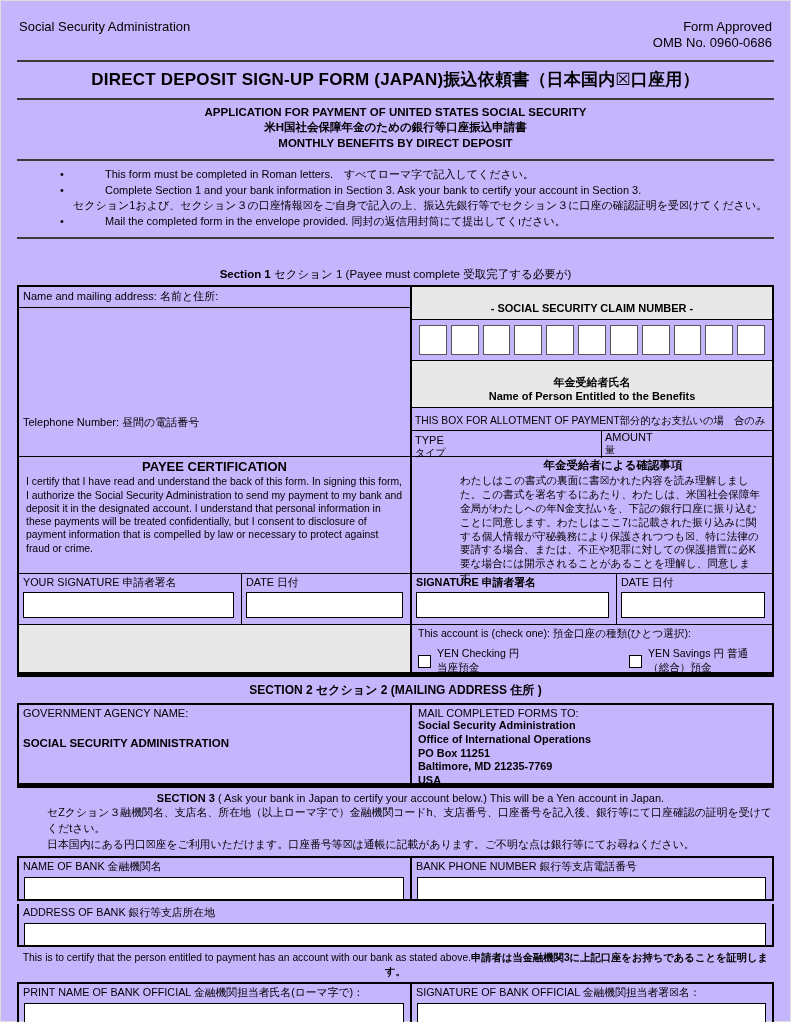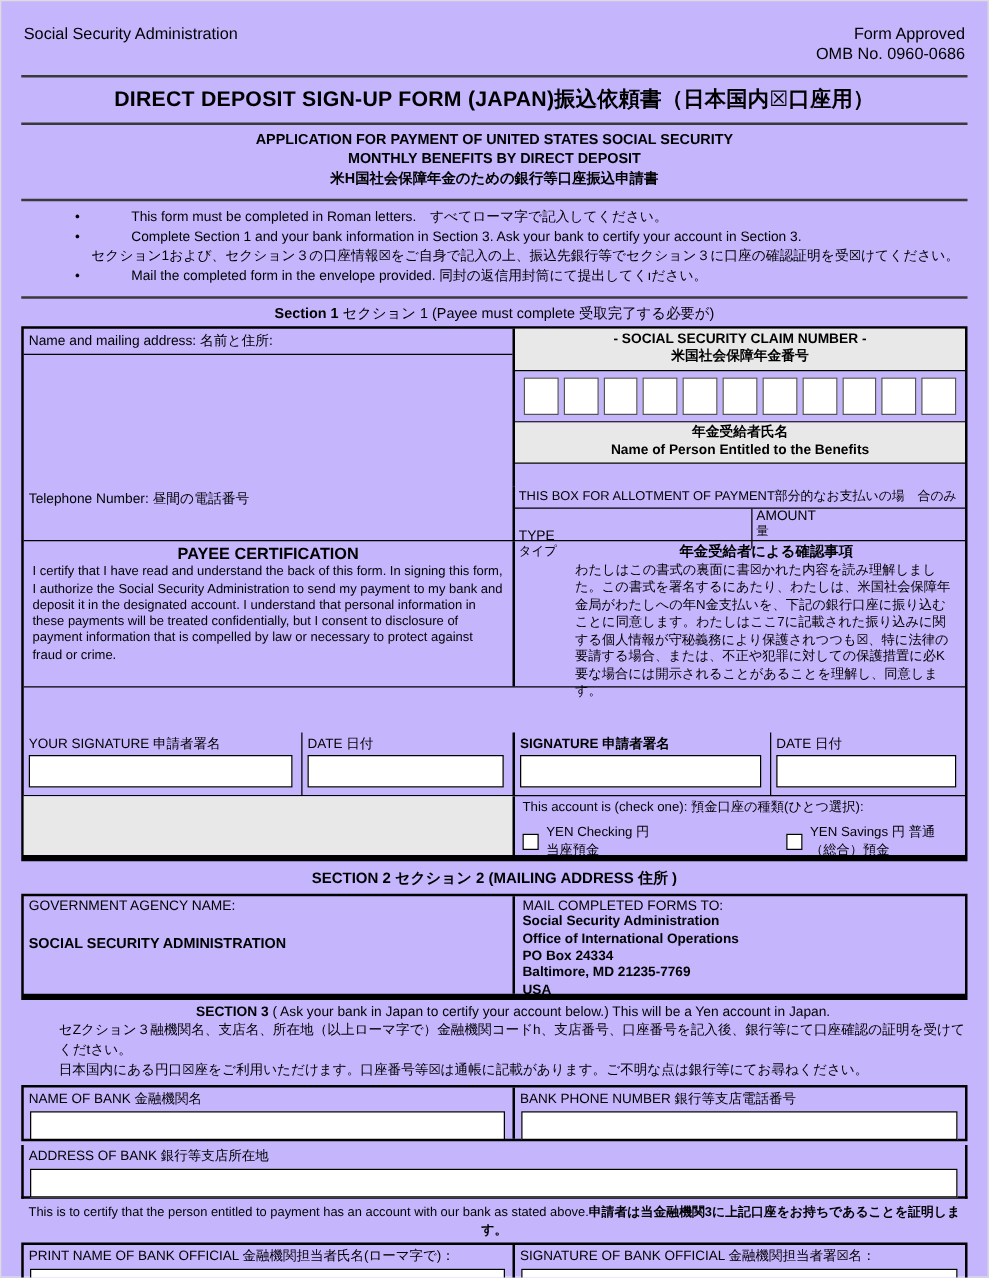--- a/index.html
+++ b/index.html
@@ -13,50 +13,50 @@
   .title { text-align:center; font-weight:bold; font-size:17px; padding:6px 0 7px; letter-spacing:.2px; }
 
   .appblock { text-align:center; font-weight:bold; font-size:11.5px; line-height:1.35; padding:5px 0 8px; }
 
   .bullets { font-size:11px; padding:6px 0 8px; line-height:1.42; }
   .brow { display:flex; }
   .bdot { width:14px; margin-left:38px; text-align:center; }
   .btxt { flex:1; padding-left:36px; }
   .bcont { margin-left:56px; }
 
-  .secheading { text-align:center; font-size:11.5px; padding:4px 0 3px; }
+  .secheading { text-align:center; font-size:11.5px; padding:4px 0 3px;margin-top:24px; }
   .secheading .b { font-weight:bold; }
   .secheading2 { text-align:center; font-size:12px; font-weight:bold; padding:5px 0 4px; }
 
   .tbl { border:2px solid #000; border-bottom:5px solid #000; font-size:11px; }
   .flexrow { display:flex; }
   .halfL { width:393px; border-right:2px solid #000; }
   .halfR { flex:1; }
 
   .rowA { height:126px; }
   .rowA .lbl { padding:2px 4px 3px; border-bottom:1.5px solid #000; }
-  .grayhead { background:#e8e8e8; text-align:center; font-weight:bold; padding:2px 0 3px; line-height:1.25; border-bottom:1.5px solid #000; }
+  .grayhead { background:#e8e8e8; text-align:center; font-weight:bold; padding:15px 0 3px; line-height:1.25; border-bottom:1.5px solid #000; }
   .claimboxes { display:flex; gap:4px; padding:5px 7px; border-bottom:1.5px solid #000; height:41px; }
   .claimboxes .dbox { flex:1; border:1.5px solid #555; background:#fff; }
 
   .rowB { height:44px; border-bottom:1.5px solid #000; }
   .rowB .lbl { padding:2px 4px; }
   .allot { font-size:10.3px; padding:1px 3px 2px; border-bottom:1px solid #000; white-space:nowrap; }
   .ta { display:flex; height:27px; }
-  .ta .tcell { width:190px; border-right:1px solid #000; padding:16px 3px; line-height:1.15; }
+  .ta .tcell { width:190px; border-right:1px solid #000; padding:3px 3px; line-height:1.15; }
   .ta .acell { flex:1; padding:0 3px; line-height:1.15; }
   .subjp { font-size:10px; }
 
   .rowC { height:117px; border-bottom:1.5px solid #000;gap:42px; }
   .certT  { text-align:center; font-weight:bold; font-size:13px; padding:2px 0 1px; }
   .certTj { text-align:center; font-weight:bold; font-size:11.5px; padding:1px 0; }
   .certP  { font-size:10.4px; line-height:1.27; padding:0 7px; text-align:left; }
   .certPj { font-size:10.6px; line-height:1.3; padding:0 6px; }
 
-  .rowD { height:51px; border-bottom:1.5px solid #000;margin-top:36px; }
+  .rowD { height:51px; border-bottom:1.5px solid #000; }
   .sigcell { padding:2px 0 0; }
   .sigcell .lbl { font-size:10.8px; padding:0 4px 2px; }
   .w1{width:223px;border-right:1.5px solid #000;} .w2{width:170px;border-right:2px solid #000;} .w3{width:205px;border-right:1.5px solid #000;font-weight:bold;} .w4{flex:1;}
   .sigbox { border:1.5px solid #000; height:26px; margin:0 7px 0 4px; background:#fff; }
 
   .rowE { height:47px; }
   .grayfill { background:#e8e8e8; }
   .acctR { padding:2px 6px; font-size:10.6px; }
   .cbrow { display:flex; margin-top:6px;gap:39px; }
   .cb { width:13px; height:13px; border:1.5px solid #000; background:#fff; display:inline-block; margin:0 6px 0 0; flex:none; }
@@ -100,22 +100,22 @@
       <div>OMB No. 0960-0686</div>
     </div>
   </div>
 
   <div class="rule"></div>
   <div class="title">DIRECT DEPOSIT SIGN-UP FORM (JAPAN)振込依頼書（日本国内☒口座用）</div>
   <div class="rule"></div>
 
   <div class="appblock">
     <div>APPLICATION FOR PAYMENT OF UNITED STATES SOCIAL SECURITY</div>
+    <div>米H国社会保障年金のための銀行等口座振込申請書</div>
     <div>MONTHLY BENEFITS BY DIRECT DEPOSIT</div>
-    <div>米H国社会保障年金のための銀行等口座振込申請書</div>
   </div>
 
   <div class="rule"></div>
   <div class="bullets">
     <div class="brow">
       <span class="bdot">•</span>
       <span class="btxt">This form must be completed in Roman letters.　すべてローマ字で記入してください。</span>
     </div>
     <div class="brow">
       <span class="bdot">•</span>
@@ -135,21 +135,20 @@
 
   <div class="tbl">
 
     <div class="flexrow rowA">
       <div class="halfL">
         <div class="lbl">Name and mailing address: 名前と住所:</div>
       </div>
       <div class="halfR">
         <div class="grayhead">
           <div>- SOCIAL SECURITY CLAIM NUMBER -</div>
-          <div>米国社会保障年金番号</div>
         </div>
         <div class="claimboxes">
           <div class="dbox"></div>
         <div class="dbox"></div>
             <div class="dbox"></div>
             <div class="dbox"></div>
             <div class="dbox"></div>
             <div class="dbox"></div>
             <div class="dbox"></div>
             <div class="dbox"></div>
@@ -237,21 +236,21 @@
 
   <div class="tbl2">
     <div class="halfL">
       <div>GOVERNMENT AGENCY NAME:</div>
       <div class="govname">SOCIAL SECURITY ADMINISTRATION</div>
     </div>
     <div class="halfR mailcell">
       <div>MAIL COMPLETED FORMS TO:</div>
       <div class="bold">Social Security Administration</div>
       <div class="bold">Office of International Operations</div>
-      <div class="bold">PO Box 24334</div>
+      <div class="bold">PO Box 11251</div>
       <div class="bold">Baltimore, MD 21235-7769</div>
       <div class="bold">USA</div>
     </div>
   </div>
 
   <div class="sec3head">
     <div class="c">
       <span class="b">SECTION 3</span><span> ( Ask your bank in Japan to certify your account below.) This will be a Yen account in Japan.</span>
     </div>
     <div class="sec3jp">セZクション３融機関名、支店名、所在地（以上ローマ字で）金融機関コードh、支店番号、口座番号を記入後、銀行等にて口座確認の証明を受けてくだtさい。</div>

